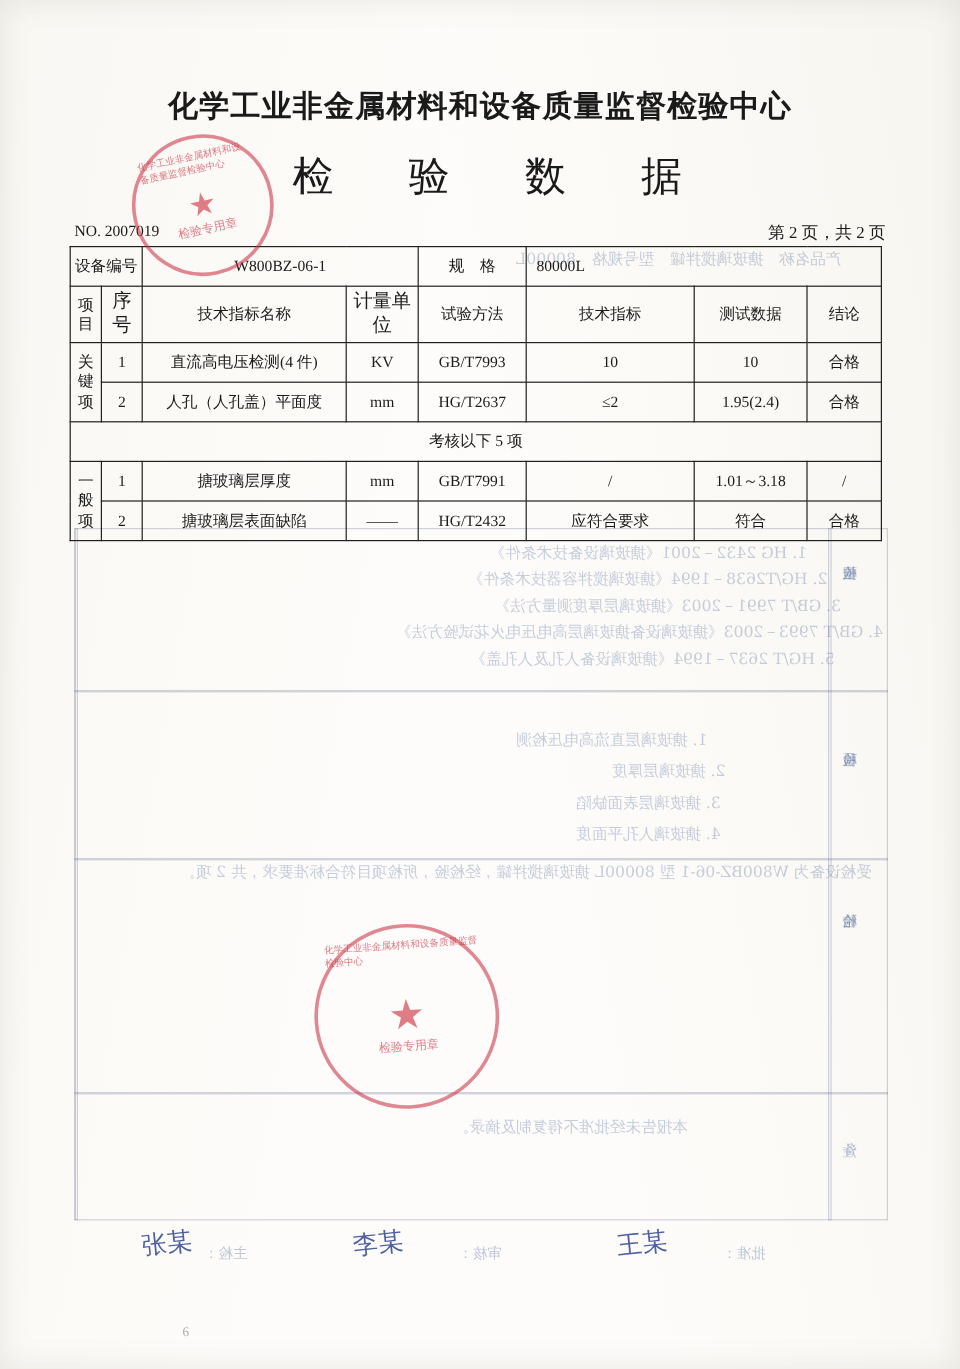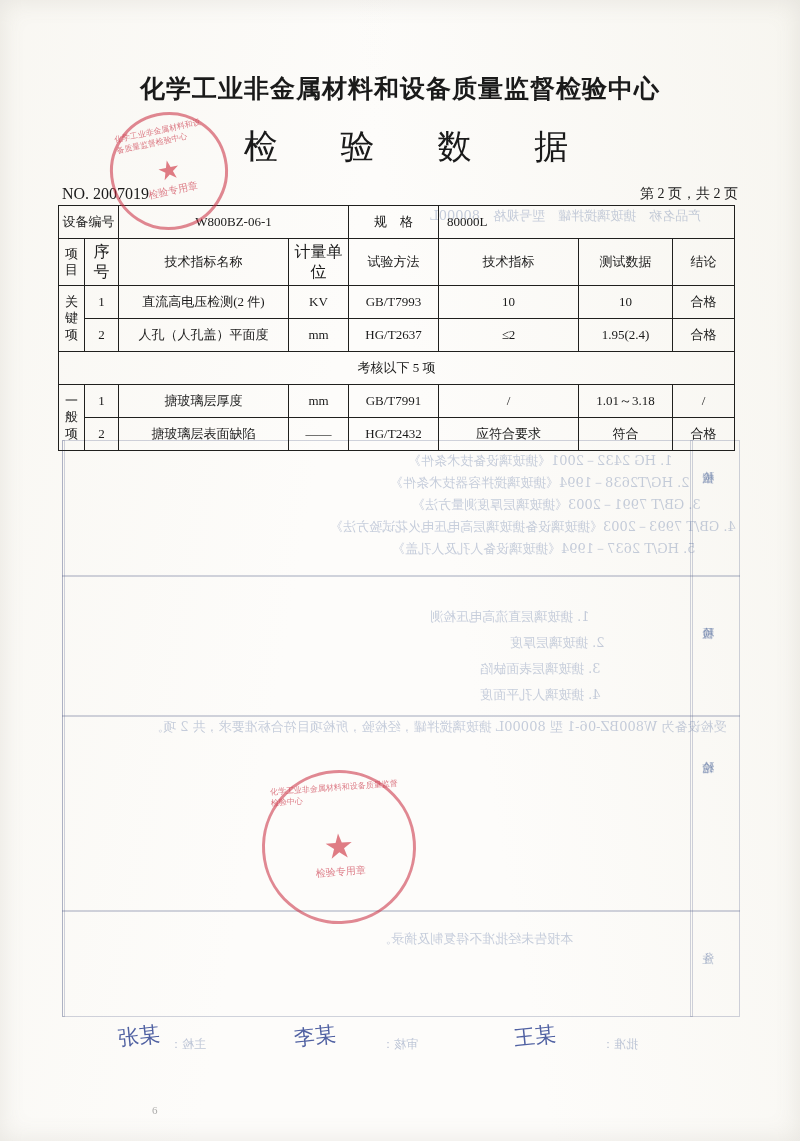--- a/index.html
+++ b/index.html
@@ -57,21 +57,21 @@
     font-weight: normal;
     letter-spacing: 26px;
     text-indent: 26px;
     font-family: "DejaVu Serif", "Liberation Serif", serif;
   }
 
   .report-no {
     position: absolute;
     top: 185px;
     left: 62px;
-    font-size: 16px;
+    font-size: 13px;
     font-family: "Liberation Serif", serif;
   }
   .page-count {
     position: absolute;
     top: 185px;
     right: 62px;
     font-size: 14px;
   }
 
   
@@ -278,21 +278,21 @@
         <td class="two-line">计量单位</td>
         <td>试验方法</td>
         <td>技术指标</td>
         <td>测试数据</td>
         <td>结论</td>
       </tr>
 
       <tr>
         <td class="vtext" rowspan="2">关键项</td>
         <td>1</td>
-        <td>直流高电压检测(2 件)</td>
+        <td>直流高电压检测(4 件)</td>
         <td>KV</td>
         <td>GB/T7993</td>
         <td>10</td>
         <td>10</td>
         <td>合格</td>
       </tr>
       <tr>
         <td>2</td>
         <td>人孔（人孔盖）平面度</td>
         <td>mm</td>

